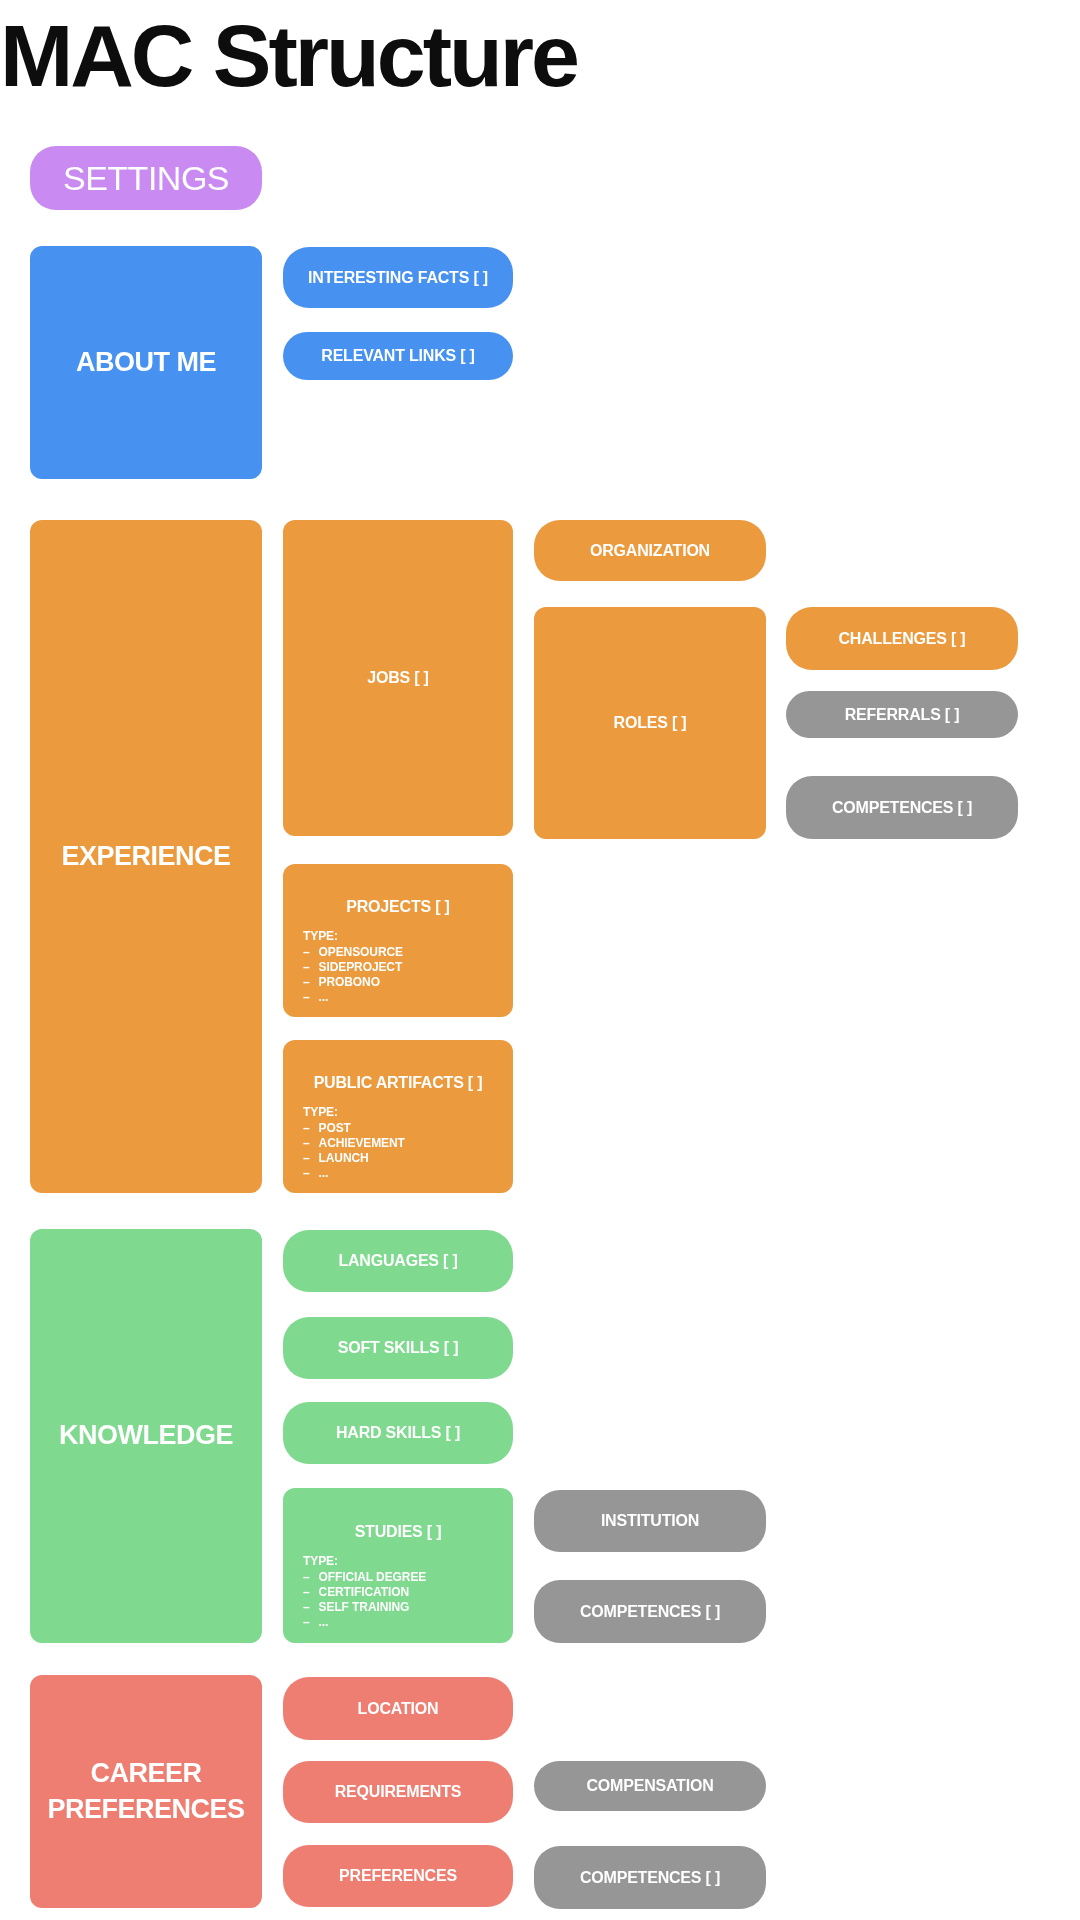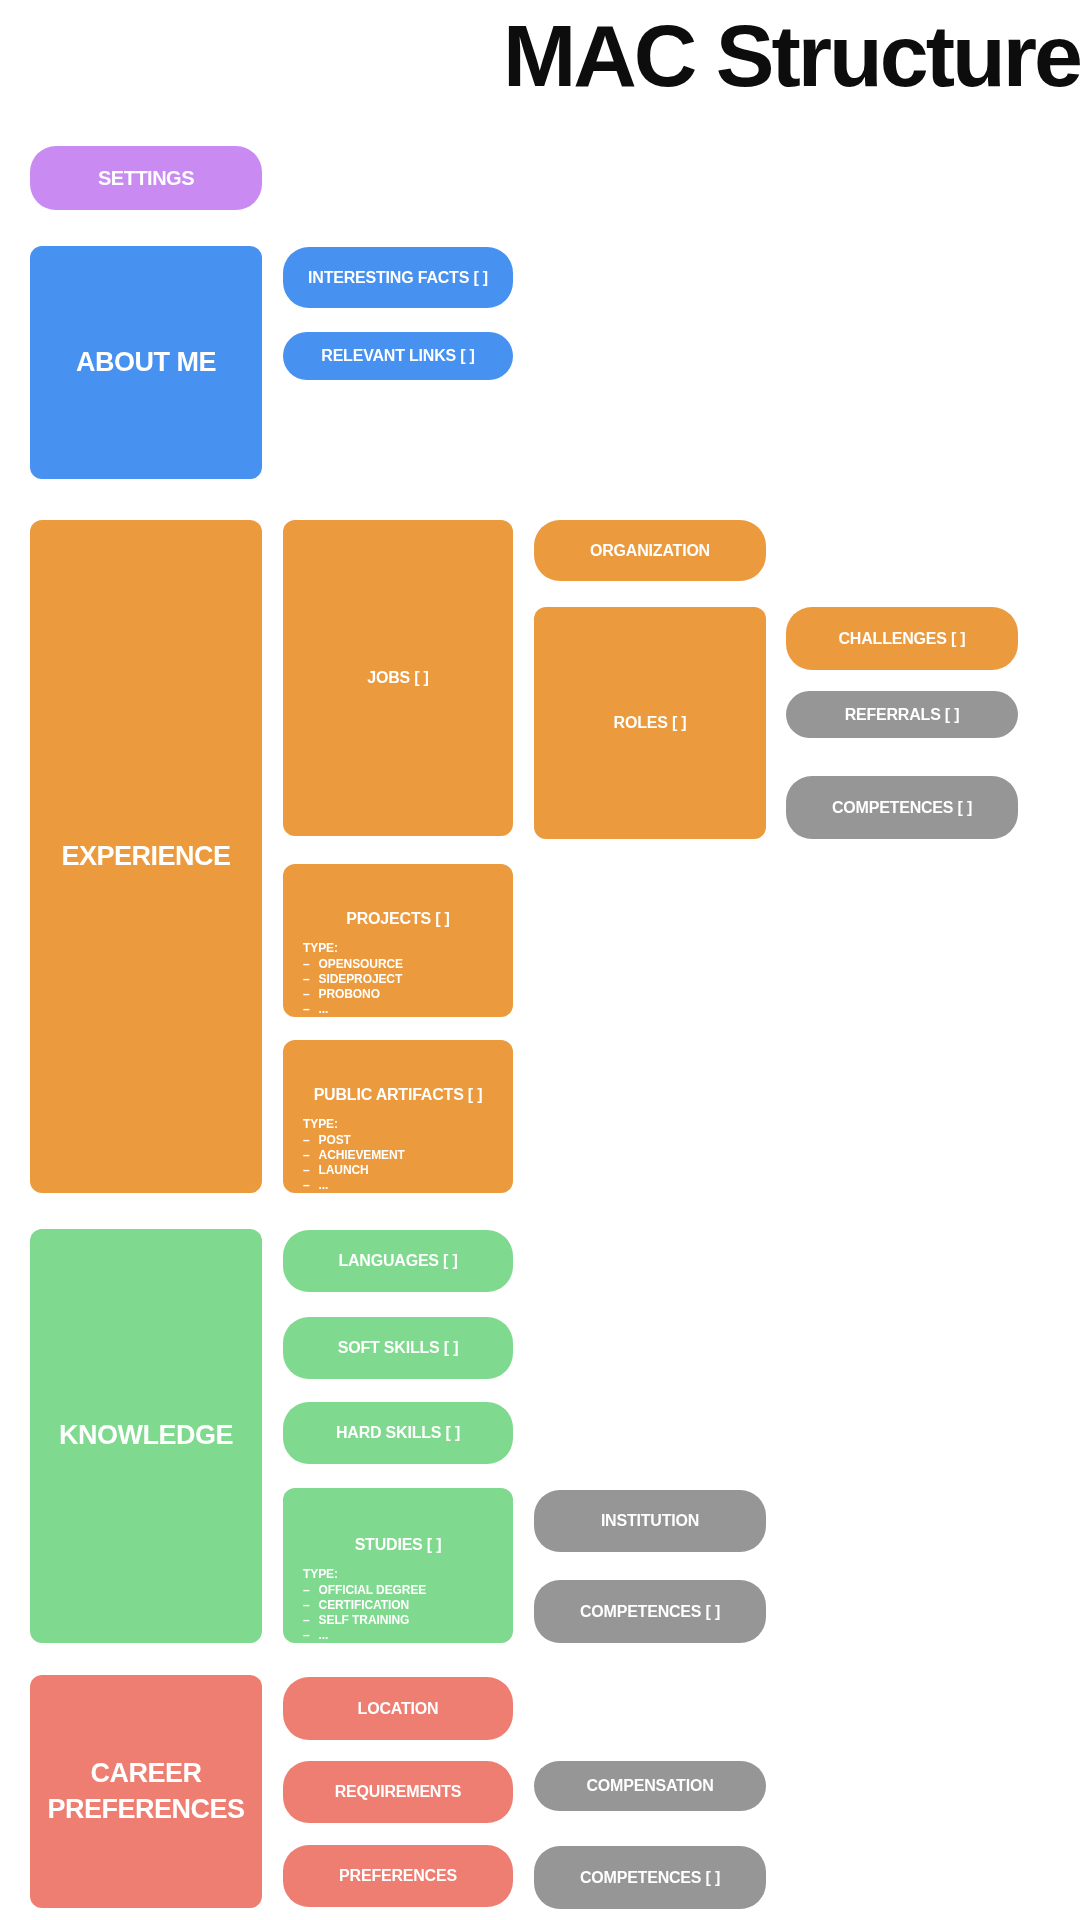--- a/index.html
+++ b/index.html
@@ -2,40 +2,40 @@
 <html><head>
 <meta charset="utf-8">
 <style>
   html,body{margin:0;padding:0;background:#ffffff;}
   #canvas{
     position:relative;width:1080px;height:1920px;background:#ffffff;overflow:hidden;
     font-family:"Liberation Sans", sans-serif;
   }
   .title{
     position:absolute;top:4px;left:0;width:1080px;height:104px;line-height:104px;
-    text-align:right;font-size:88px;font-weight:700;letter-spacing:-3px;color:#0d0d0d;
+    text-align:left;font-size:88px;font-weight:700;letter-spacing:-3px;color:#0d0d0d;
     white-space:nowrap;
   }
   .block{
     position:absolute;border-radius:26px;color:#ffffff;
     display:flex;align-items:center;justify-content:center;
     box-sizing:border-box;
   }
   .big{border-radius:12px;}
   .col1{left:30px;width:232px;}
   .col2{left:283px;width:230px;}
   .col3{left:534px;width:232px;}
   .col4{left:786px;width:232px;}
   .section-label{
     font-size:27px;font-weight:700;text-align:center;line-height:1.3;letter-spacing:-0.5px;
   }
-  .settings-label{font-size:20px;font-weight:700;letter-spacing:-0.5px;}
+  .settings-label{font-size:34px;font-weight:400;letter-spacing:-0.5px;}
   .item-label{font-size:16px;font-weight:700;white-space:nowrap;letter-spacing:-0.2px;}
   .card{
-    flex-direction:column;justify-content:flex-end;align-items:stretch;
+    flex-direction:column;justify-content:center;align-items:stretch;
     padding:22px 0 0 0;
   }
   .card-title{
     font-size:16px;font-weight:700;text-align:center;white-space:nowrap;letter-spacing:-0.2px;
   }
   .type-block{
     text-align:left;padding:13px 6px 0 20px;font-size:12px;font-weight:700;line-height:15px;
     letter-spacing:-0.1px;
   }
   .type-heading{margin-bottom:1px;}

